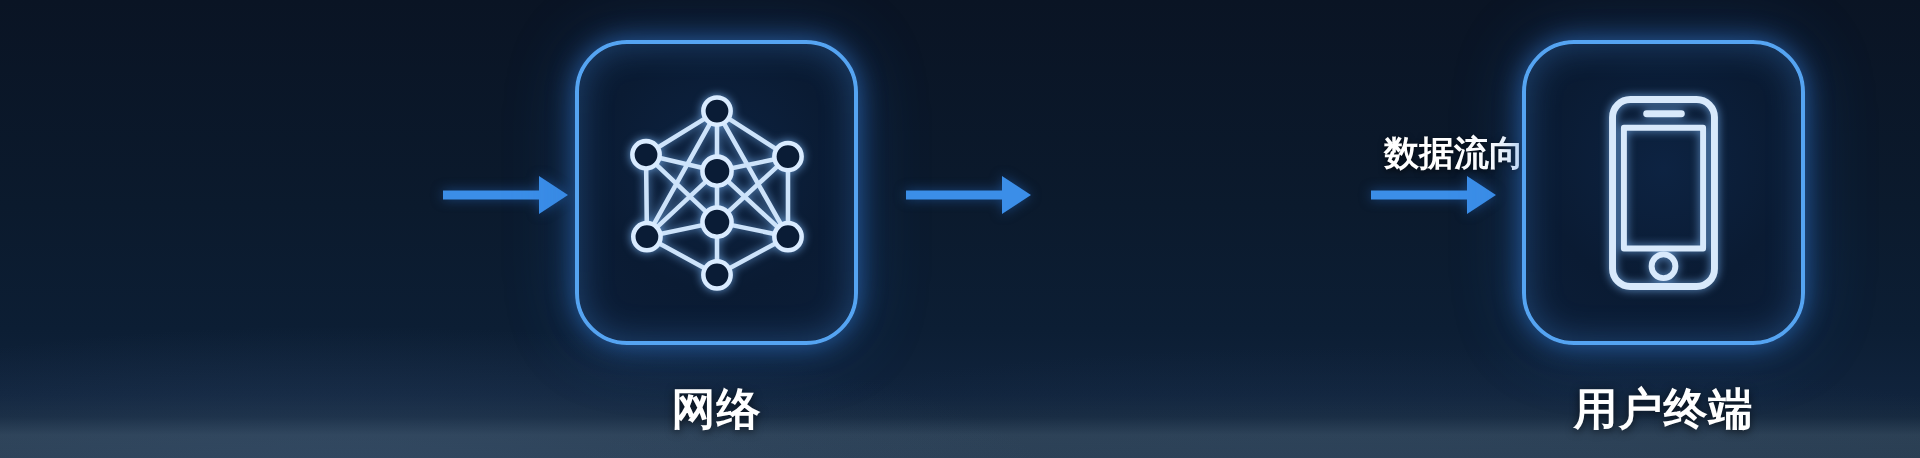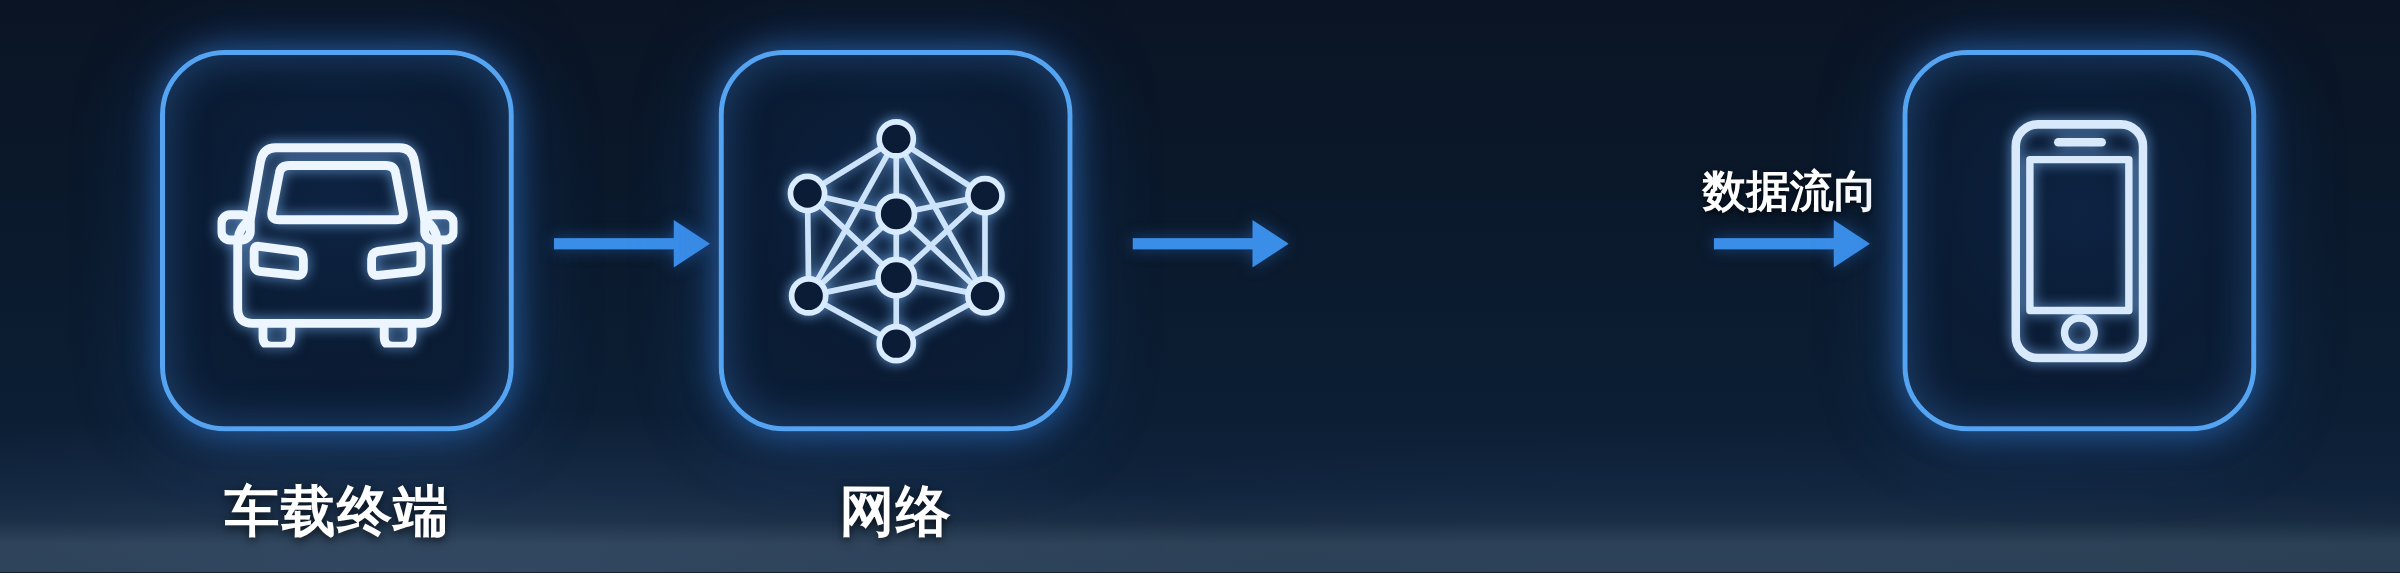--- a/index.html
+++ b/index.html
@@ -30,50 +30,33 @@
   .label{
     position:absolute;top:340px;left:0;width:100%;
     text-align:center;
     color:#ffffff;font-size:44px;font-weight:700;
     letter-spacing:1px;
     text-shadow:0 2px 8px rgba(0,0,0,0.65);
     white-space:nowrap;
   }
   .arrow{position:absolute;top:176px;filter:drop-shadow(0 0 6px rgba(40,110,200,0.5));}
   .flow-label{
-    position:absolute;left:1347px;top:130px;width:170px;
-    text-align:center;color:#ffffff;
+    position:absolute;left:1384px;top:130px;width:170px;
+    color:#ffffff;
     font-size:35px;font-weight:700;
     text-shadow:0 2px 6px rgba(0,0,0,0.7);
     white-space:nowrap;
   }
   .icon-stroke{fill:none;stroke-linecap:round;stroke-linejoin:round;}
 </style>
 </head>
 <body>
 
 <div class="stage">
 
-  <div class="node" style="left:128px">
-    <div class="box">
-      <svg width="192" height="170" viewBox="0 0 190 168">
-        <g class="icon-stroke" stroke="#edf5ff" stroke-width="7">
-          <rect x="3" y="63" width="23" height="20" rx="7"></rect>
-          <rect x="164" y="63" width="23" height="20" rx="7"></rect>
-          <path d="M 46,10 Q 36,10 34,21 L 26,67 Q 17,73 16,83 L 16,137 Q 16,149 28,149 L 162,149 Q 174,149 174,137 L 174,83 Q 173,73 164,67 L 156,21 Q 154,10 144,10 Z"></path>
-          <path d="M 57,24 L 133,24 Q 140,24 141,30 L 147,61 Q 148,67 141,67 L 49,67 Q 42,67 43,61 L 49,30 Q 50,24 57,24 Z"></path>
-          <path d="M 33,88 L 63,92 Q 68,93 68,98 L 68,106 Q 68,111 63,111 L 35,108 Q 29,108 29,102 L 29,92 Q 29,87 33,88 Z"></path>
-          <path d="M 157,88 L 127,92 Q 122,93 122,98 L 122,106 Q 122,111 127,111 L 155,108 Q 161,108 161,102 L 161,92 Q 161,87 157,88 Z"></path>
-          <path d="M 36,150 L 36,160 Q 36,167 43,167 L 51,167 Q 58,167 58,160 L 58,150"></path>
-          <path d="M 132,150 L 132,160 Q 132,167 139,167 L 147,167 Q 154,167 154,160 L 154,150"></path>
-        </g>
-      </svg>
-    </div>
-    <div class="label">车载终端</div>
-  </div>
 
   <svg class="arrow" style="left:443px" width="125" height="38" viewBox="0 0 125 38">
     <rect x="0" y="14.5" width="98" height="9" fill="#3b8ee8"></rect>
     <polygon points="96,0 125,19 96,38" fill="#3b8ee8"></polygon>
   </svg>
 
   <div class="node" style="left:575px">
     <div class="box">
       <svg width="182" height="204" viewBox="0 0 200 224">
         <g stroke="#cde3fa" stroke-width="5" stroke-linecap="round">
@@ -128,15 +111,16 @@
     <div class="box">
       <svg width="109" height="194" viewBox="0 0 110 196">
         <g class="icon-stroke" stroke="#d8e9fb">
           <rect x="3.5" y="3.5" width="103" height="189" rx="18" stroke-width="7"></rect>
           <line x1="38" y1="18" x2="73" y2="18" stroke-width="7"></line>
           <rect x="15" y="32" width="80" height="122" stroke-width="6"></rect>
           <circle cx="55" cy="172" r="12" stroke-width="6"></circle>
         </g>
       </svg>
     </div>
+    <div class="label">用户终端</div>
   </div>
 
 </div>
 
 </body></html>

